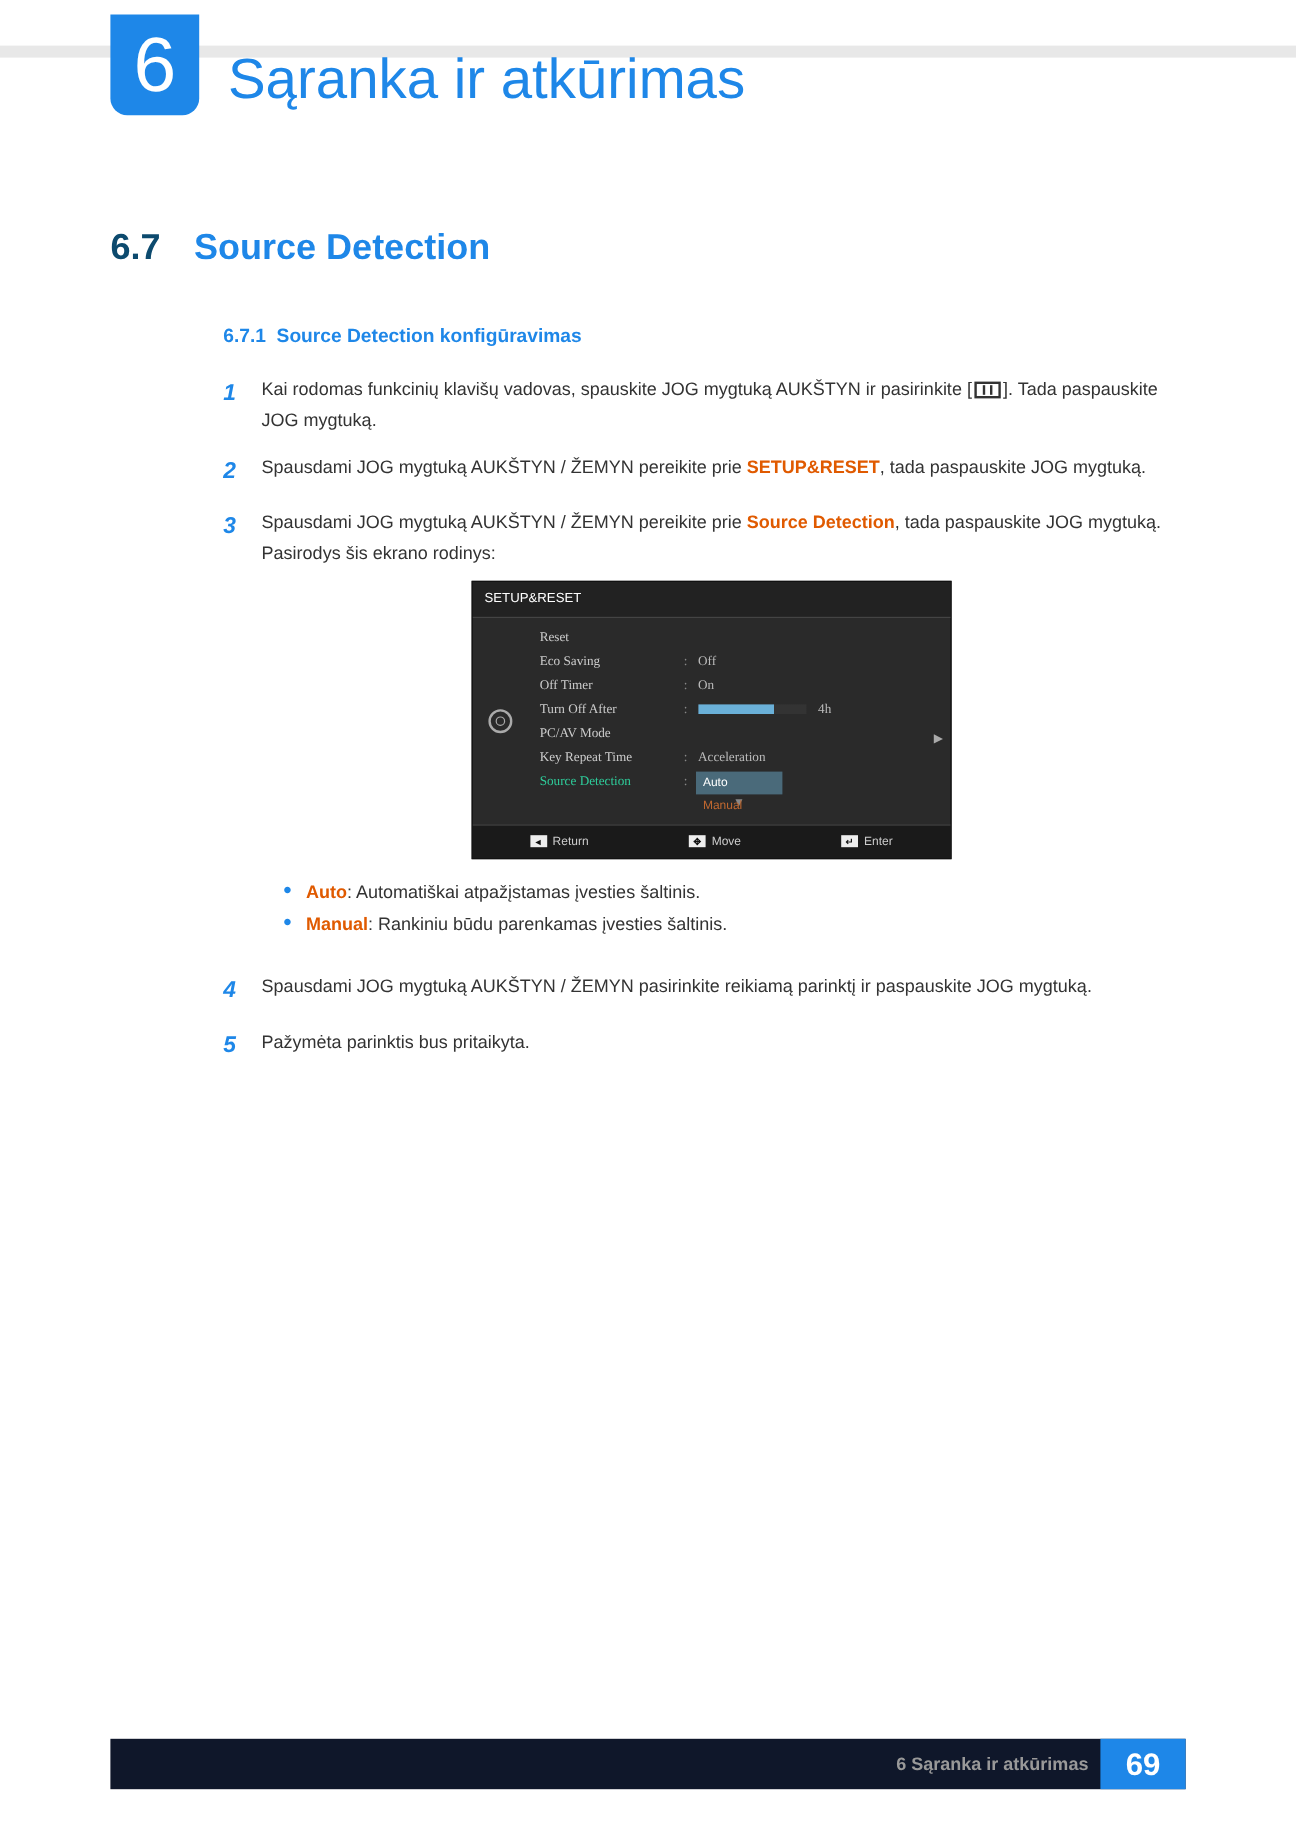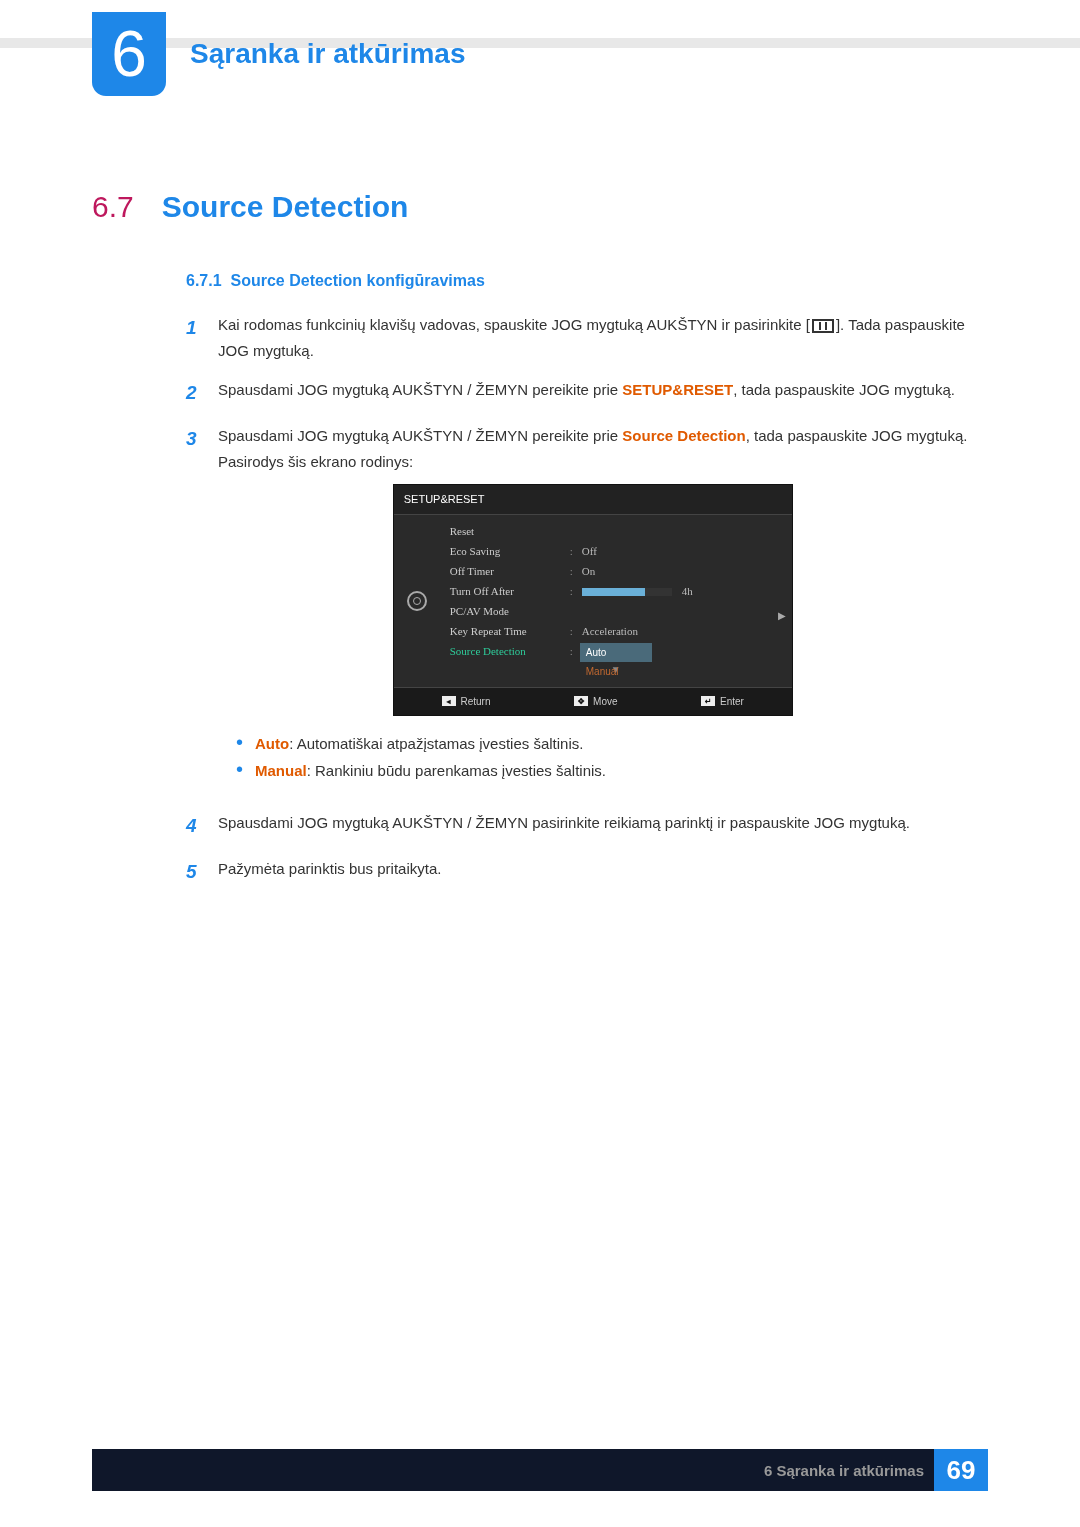--- a/index.html
+++ b/index.html
@@ -29,41 +29,41 @@
     color: #fff;
     font-size: 64px;
     font-weight: 300;
     text-align: center;
     line-height: 84px;
   }
   .chapter-title {
     position: absolute;
     top: 38px;
     left: 190px;
-    font-size: 28px;
-    font-weight: bold;
+    font-size: 47px;
+    font-weight: normal;
     color: #1e87e8;
     text-align: center;
   }
   .content {
     position: absolute;
     top: 190px;
     left: 92px;
     right: 92px;
   }
   .section-row {
     display: flex;
     align-items: baseline;
     gap: 28px;
     margin-bottom: 48px;
   }
   .section-num {
     font-size: 30px;
-    color: #be185d;
-    font-weight: normal;
+    color: #0c4a6e;
+    font-weight: bold;
   }
   .section-title {
     font-size: 30px;
     color: #1e87e8;
     font-weight: bold;
   }
   .intro {
     margin-left: 94px;
     font-size: 15px;
     margin-bottom: 40px;
@@ -234,21 +234,21 @@
     height:42px;
     background:#0f172a;
     display:flex;
     justify-content:flex-end;
     align-items:center;
     font-size:15px;
     color:#999;
   }
   .page-footer-text { margin-right:10px; font-weight:bold; color:#999; }
   .page-num {
-    width:54px; height:42px;
+    width:71px; height:42px;
     background:#1e87e8;
     color:#fff;
     font-size:26px;
     font-weight:bold;
     display:flex;
     align-items:center;
     justify-content:center;
   }
 </style>
 </head>

